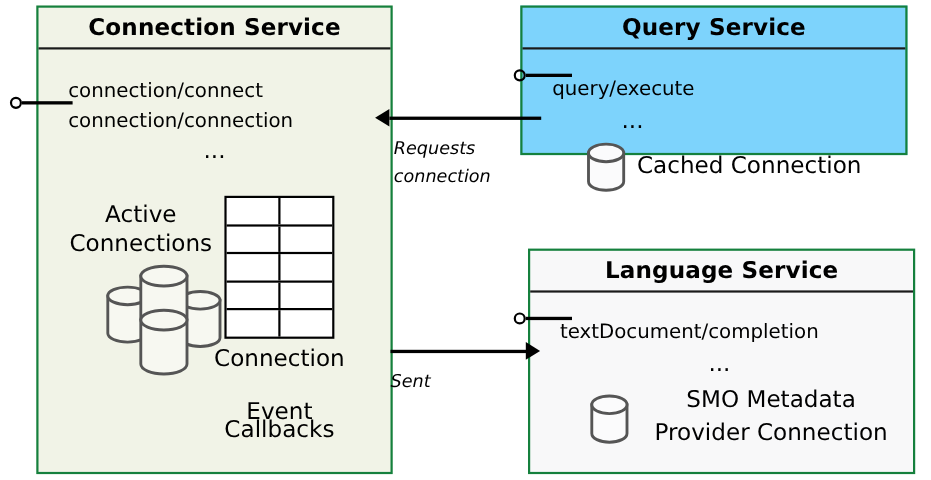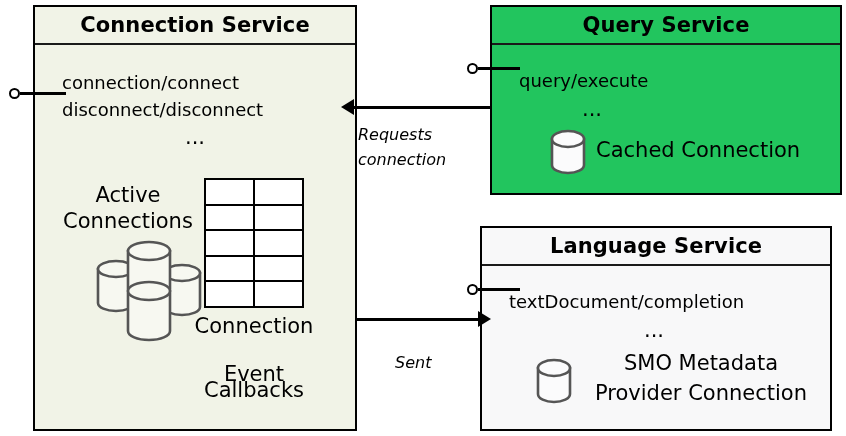--- a/index.html
+++ b/index.html
@@ -19,21 +19,21 @@
   #canvas {
     position: absolute;
     left: 0; top: 0;
     width: 846px;
     height: 436px;
   }
 
   
   .component {
     position: absolute;
-    border: 2px solid #000000;
+    border: 2px solid #15803d;
     box-sizing: border-box;
   }
   .comp-header {
     position: relative;
     box-sizing: border-box;
     border-bottom: 2px solid #1a1a1a;
     display: flex;
     align-items: center;
     justify-content: center;
     font-weight: bold;
@@ -46,23 +46,23 @@
   }
 
   #connection-service {
     left: 33px;  top: 5px;
     width: 324px; height: 426px;
     background: #f1f3e7;
   }
   #connection-service .comp-header { height: 38px; font-size: 21px; }
 
   #query-service {
-    left: 490px; top: 5px;
-    width: 352px; height: 190px;
-    background: #22c55e;
+    left: 473px; top: 5px;
+    width: 352px; height: 136px;
+    background: #7dd3fc;
   }
   #query-service .comp-header { height: 38px; font-size: 21px; }
 
   #language-service {
     left: 480px; top: 226px;
     width: 352px; height: 205px;
     background: #f8f8f9;
   }
   #language-service .comp-header { height: 38px; font-size: 21px; }
 
@@ -163,21 +163,21 @@
 <body>
 
 <div id="canvas">
 
   <div class="component" id="connection-service">
     <div class="comp-header">Connection Service</div>
     <div class="comp-body">
 
       <div class="op-line" style="left:27px; top:24px;">connection/connect</div>
 
-      <div class="op-line" style="left:27px; top:51px;">disconnect/disconnect</div>
+      <div class="op-line" style="left:27px; top:51px;">connection/connection</div>
 
       <div class="ellipsis" style="left:0px; top:81px; width:320px;">...</div>
 
       <div class="icon-label" style="left:8px; top:137px; width:170px;">Active</div>
       <div class="icon-label" style="left:8px; top:163px; width:170px;">Connections</div>
 
       <div class="cyl-wrap" style="left:53px; top:196px;">
         <svg width="128" height="112" viewBox="0 0 128 112">
           <g fill="#f7f8f1" stroke="#555555" stroke-width="2.6">
 
@@ -288,15 +288,15 @@
 
   <div class="conn-line" style="left:354px; top:106px; width:138px;"></div>
   <div class="arrowhead arrow-left" style="left:341px; top:99px;"></div>
 
   <div class="conn-label" style="left:358px; top:122px; width:130px;">Requests</div>
   <div class="conn-label" style="left:358px; top:147px; width:130px;">connection</div>
 
   <div class="conn-line" style="left:355px; top:318px; width:124px;"></div>
   <div class="arrowhead arrow-right" style="left:478px; top:311px;"></div>
 
-  <div class="conn-label" style="left:355px; top:350px; width:144px;margin-left:40px;">Sent</div>
+  <div class="conn-label" style="left:355px; top:334px; width:144px;">Sent</div>
 
 </div>
 
 </body></html>

